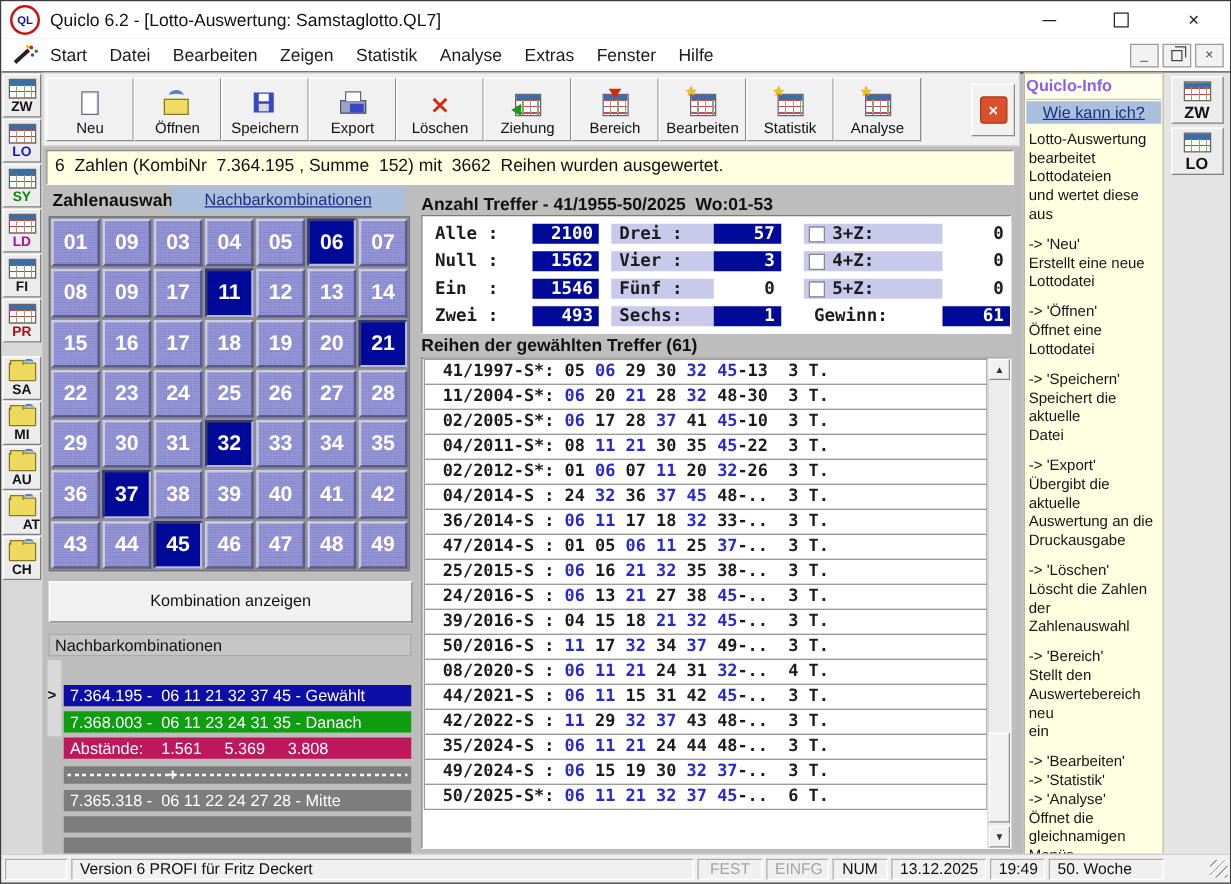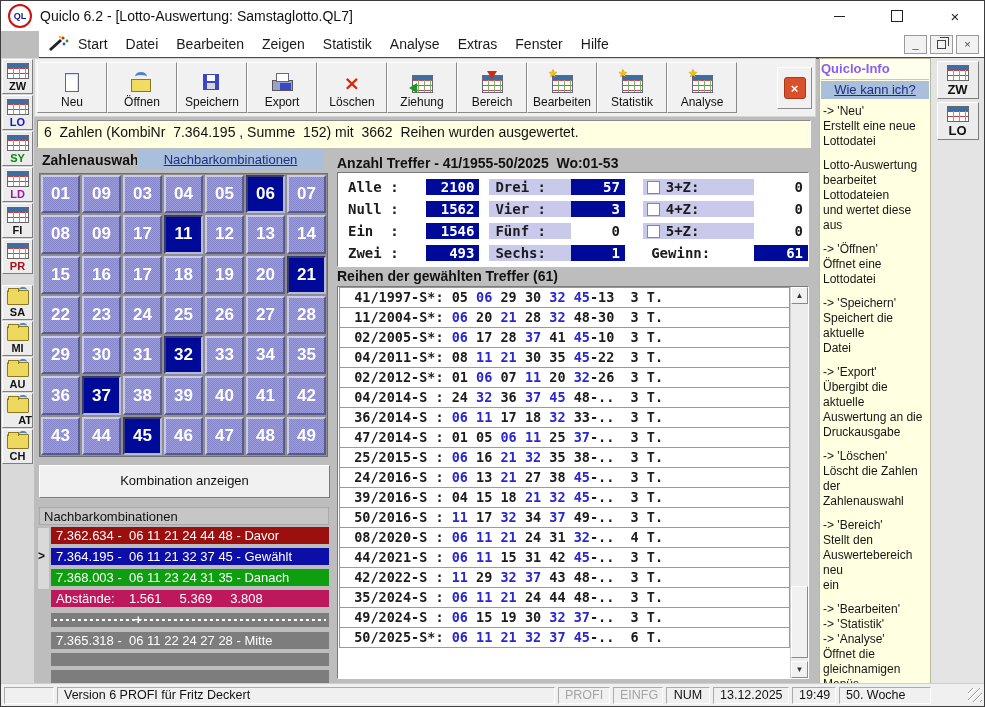--- a/index.html
+++ b/index.html
@@ -9,21 +9,21 @@
   .titlebar{position:absolute;left:0;top:0;right:0;height:30px;background:#fff;display:flex;align-items:center;}
   .app-logo{width:20px;height:20px;border-radius:50%;border:2px solid #cc1111;margin-left:7px;
     display:flex;align-items:center;justify-content:center;font:bold 9px "Liberation Sans",sans-serif;color:#101a8c;}
   .title-text{font-size:14px;color:#111;margin-left:8px;}
   .win-btns{margin-left:auto;display:flex;height:30px;}
   .win-btn{width:58px;display:flex;align-items:center;justify-content:center;font-size:15px;color:#222;}
   .glyph-min{width:11px;height:1px;background:#222;}
   .glyph-max{width:10px;height:10px;border:1px solid #222;}
   
   .menubar{position:absolute;left:0;top:30px;right:0;height:26px;background:#fff;border-bottom:2px solid #4a4a4a;
-    display:flex;align-items:center;margin-left:38px;}
+    display:flex;align-items:center;}
   .wand{margin-left:8px;width:22px;height:18px;}
   .menu-item{font-size:14px;color:#1a1a1a;padding:0 9px;}
   .mdi-btns{margin-left:auto;margin-right:5px;display:flex;gap:3px;}
   .mdi-btn{width:21px;height:17px;border:1px solid #9a9a9a;background:#f2f2f2;display:flex;align-items:center;
     justify-content:center;font-size:11px;color:#444;line-height:1;}
   .glyph-restore{width:7px;height:7px;border:1px solid #444;box-shadow:2px -2px 0 -0px #f2f2f2,3px -3px 0 0px #444;}
   
   .left-rail{position:absolute;left:0;top:57px;width:33px;bottom:22px;background:#d9d9d9;}
   .rail-btn{width:29px;margin:1px auto 1px;border:1px solid;border-color:#ffffff #7e7e7e #7e7e7e #ffffff;
     background:#ececec;text-align:center;padding:2px 0 1px;}
@@ -378,21 +378,20 @@
       <div class="cell">47</div>
       <div class="cell">48</div>
       <div class="cell">49</div>
     </div>
   <div class="komb-btn">Kombination anzeigen</div>
 
   <div class="nb-panel" id="nb-panel">
     <div class="nb-header">Nachbarkombinationen</div>
     <div class="nb-gutter"></div>
     <div class="nb-pointer" style="top: 45px;">&gt;</div>
-  <div class="nb-row" style="top: 23px; background: rgb(155, 15, 15);">7.362.634 -  06 11 21 24 44 48 - Davor</div>
       <div class="nb-row" style="top: 44px; background: rgb(13, 13, 168);">7.364.195 -  06 11 21 32 37 45 - Gewählt</div>
       <div class="nb-row" style="top: 65px; background: rgb(15, 158, 15);">7.368.003 -  06 11 23 24 31 35 - Danach</div>
       <div class="nb-row" style="top: 86px; background: #be185d;">Abstände:    1.561     5.369     3.808</div>
       <div class="nb-slider" style="top: 109px;">
         <div class="dash"></div>
         <div class="plus">+</div>
       </div>
       <div class="nb-row" style="top: 128px; background: rgb(125, 125, 125);">7.365.318 -  06 11 22 24 27 28 - Mitte</div>
       <div class="nb-row" style="top: 149px; background: rgb(125, 125, 125); height: 13px;"></div>
       <div class="nb-row" style="top: 166px; background: rgb(125, 125, 125); height: 13px;"></div>
@@ -432,26 +431,26 @@
       <div class="sb-btn sb-up">▲</div>
       <div class="sb-thumb"></div>
       <div class="sb-btn sb-down">▼</div>
     </div>
   </div>
 
   <div class="info">
     <div class="info-title">Quiclo-Info</div>
     <div class="info-link">Wie kann ich?</div>
     <div class="info-body" id="info-body">
+        <div class="info-para">Lotto-Auswertung
+bearbeitet Lottodateien
+und wertet diese aus</div>
         <div class="info-para">-&gt; 'Neu'
 Erstellt eine neue
 Lottodatei</div>
-        <div class="info-para">Lotto-Auswertung
-bearbeitet Lottodateien
-und wertet diese aus</div>
         <div class="info-para">-&gt; 'Öffnen'
 Öffnet eine Lottodatei</div>
         <div class="info-para">-&gt; 'Speichern'
 Speichert die aktuelle
 Datei</div>
         <div class="info-para">-&gt; 'Export'
 Übergibt die aktuelle
 Auswertung an die
 Druckausgabe</div>
         <div class="info-para">-&gt; 'Löschen'
@@ -466,21 +465,21 @@
 -&gt; 'Analyse'
 Öffnet die
 gleichnamigen Menüs</div>
       </div>
   </div>
 
   <div class="status">
     <div class="st st-first"></div>
     <div class="st st-version">Version 6 PROFI für Fritz Deckert</div>
     <div id="status-panels" style="display:flex;">
-        <div class="st st-fest dim">PROFI</div>
+        <div class="st st-fest dim">FEST</div>
         <div class="st st-einfg dim">EINFG</div>
         <div class="st st-num">NUM</div>
         <div class="st st-date">13.12.2025</div>
         <div class="st st-time">19:49</div>
         <div class="st st-woche">50. Woche</div>
       </div>
     <div class="grip"></div>
   </div>
 
 </div>

